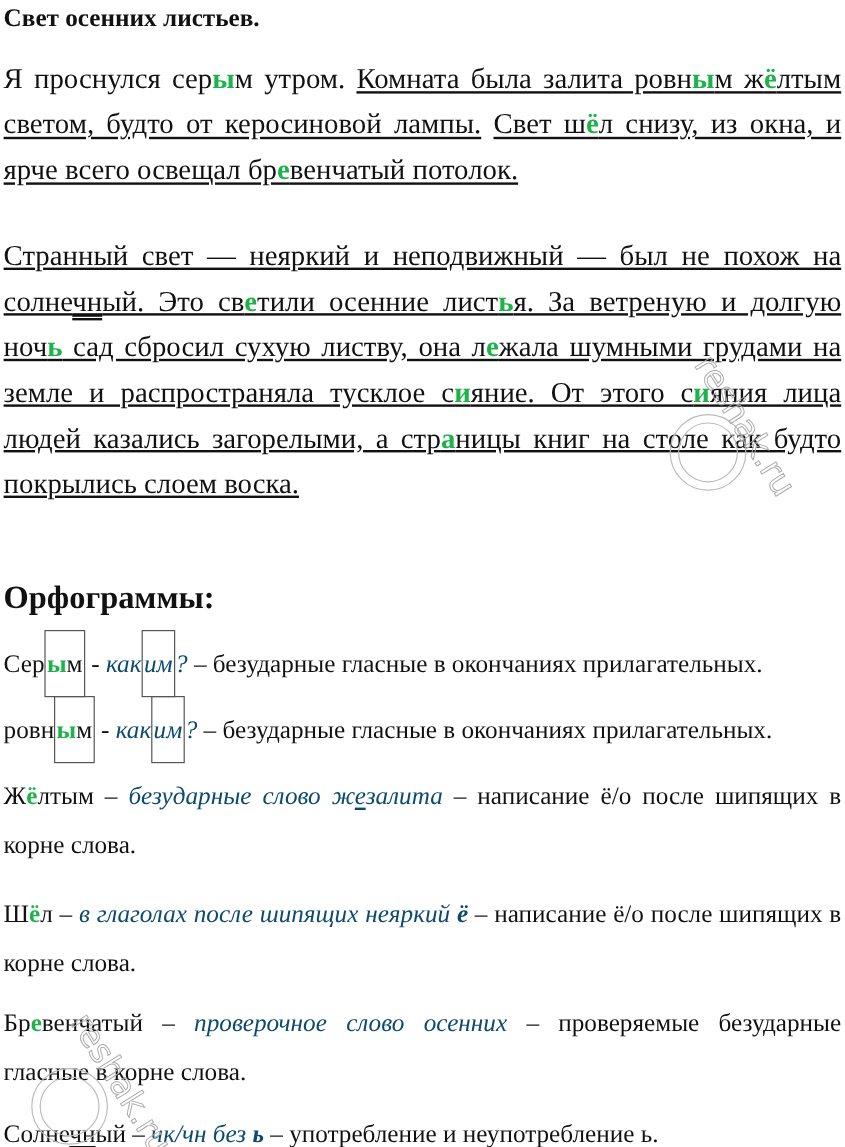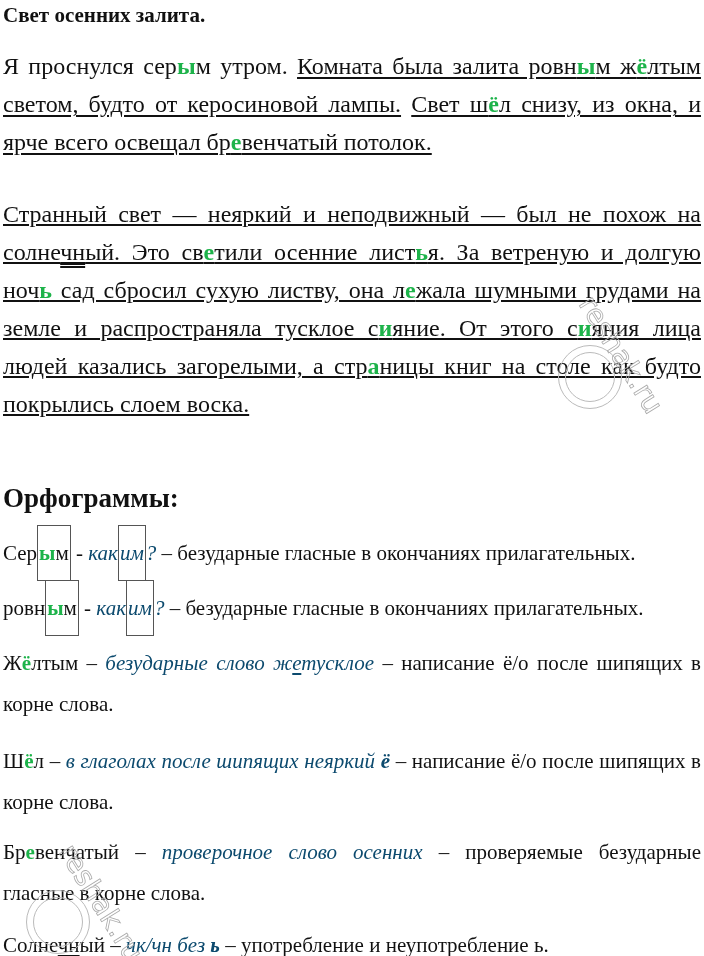--- a/index.html
+++ b/index.html
@@ -47,33 +47,33 @@
     pointer-events: none;
   }
   .wm-circle::after {
     content: ""; position: absolute; inset: 6px; border: 1.2px solid #bbb; border-radius: 50%;
   }
 </style>
 </head>
 <body>
 
 <div class="page">
-  <h1 class="title">Свет осенних залита.</h1>
+  <h1 class="title">Свет осенних листьев.</h1>
 
   <p class="para p1"><span>Я проснулся сер</span><span class="g">ы</span><span>м утром. </span><span class="u"><span>Комната была залита ровн</span><span class="g">ы</span><span>м ж</span><span class="g">ё</span><span>лтым светом, будто от керосиновой лампы.</span></span><span> </span><span class="u"><span>Свет ш</span><span class="g">ё</span><span>л снизу, из окна, и ярче всего освещал бр</span><span class="g">е</span><span>венчатый потолок.</span></span></p>
 
   <p class="para p2"><span>Странный свет — неяркий и неподвижный — был не похож на солне</span><span class="uu">чн</span><span>ый. Это св</span><span class="g">е</span><span>тили осенние лист</span><span class="g">ь</span><span>я. За ветреную и долгую ноч</span><span class="g">ь</span><span> сад сбросил сухую листву, она л</span><span class="g">е</span><span>жала шумными грудами на земле и распространяла тусклое с</span><span class="g">и</span><span>яние. От этого с</span><span class="g">и</span><span>яния лица людей казались загорелыми, а стр</span><span class="g">а</span><span>ницы книг на столе как будто покрылись слоем воска.</span></p>
 
   <h2 class="section-title">Орфограммы:</h2>
 
   <p class="rule r1"><span>Сер</span><span class="box"><span class="g">ы</span><span>м</span></span><span> - </span><span class="it">как</span><span class="it box">им</span><span class="it">?</span><span> – безударные гласные в окончаниях прилагательных.</span></p>
 
   <p class="rule r2"><span>ровн</span><span class="box"><span class="g">ы</span><span>м</span></span><span> - </span><span class="it">как</span><span class="it box">им</span><span class="it">?</span><span> – безударные гласные в окончаниях прилагательных.</span></p>
 
-  <p class="rule r3"><span>Ж</span><span class="g">ё</span><span>лтым</span><span> – </span><span class="it">безударные слово ж</span><span class="it u">е</span><span class="it">тусклое</span><span> – написание ё/о после шипящих в корне слова.</span></p>
+  <p class="rule r3"><span>Ж</span><span class="g">ё</span><span>лтым</span><span> – </span><span class="it">безударные слово ж</span><span class="it u">е</span><span class="it">залита</span><span> – написание ё/о после шипящих в корне слова.</span></p>
 
   <p class="rule r4"><span>Ш</span><span class="g">ё</span><span>л</span><span> – </span><span class="it">в глаголах после шипящих неяркий </span><span class="it bold">ё</span><span> – написание ё/о после шипящих в корне слова.</span></p>
 
   <p class="rule r5"><span>Бр</span><span class="g">е</span><span>венчатый</span><span> – </span><span class="it">проверочное слово осенних</span><span> – проверяемые безударные гласные в корне слова.</span></p>
 
   <p class="rule r6"><span>Солне</span><span class="uu">чн</span><span>ый</span><span> – </span><span class="it">чк/чн без </span><span class="it bold">ь</span><span> – употребление и неупотребление ь.</span></p>
 </div>
 
 <div class="wm-circle" style="left:558px; top:345px; width:62px; height:62px;"></div>
 <div class="wm" style="left:560px; top:290px; font-size:28px; transform: rotate(58deg); transform-origin: left top; left:600px;">reshak.ru</div>

